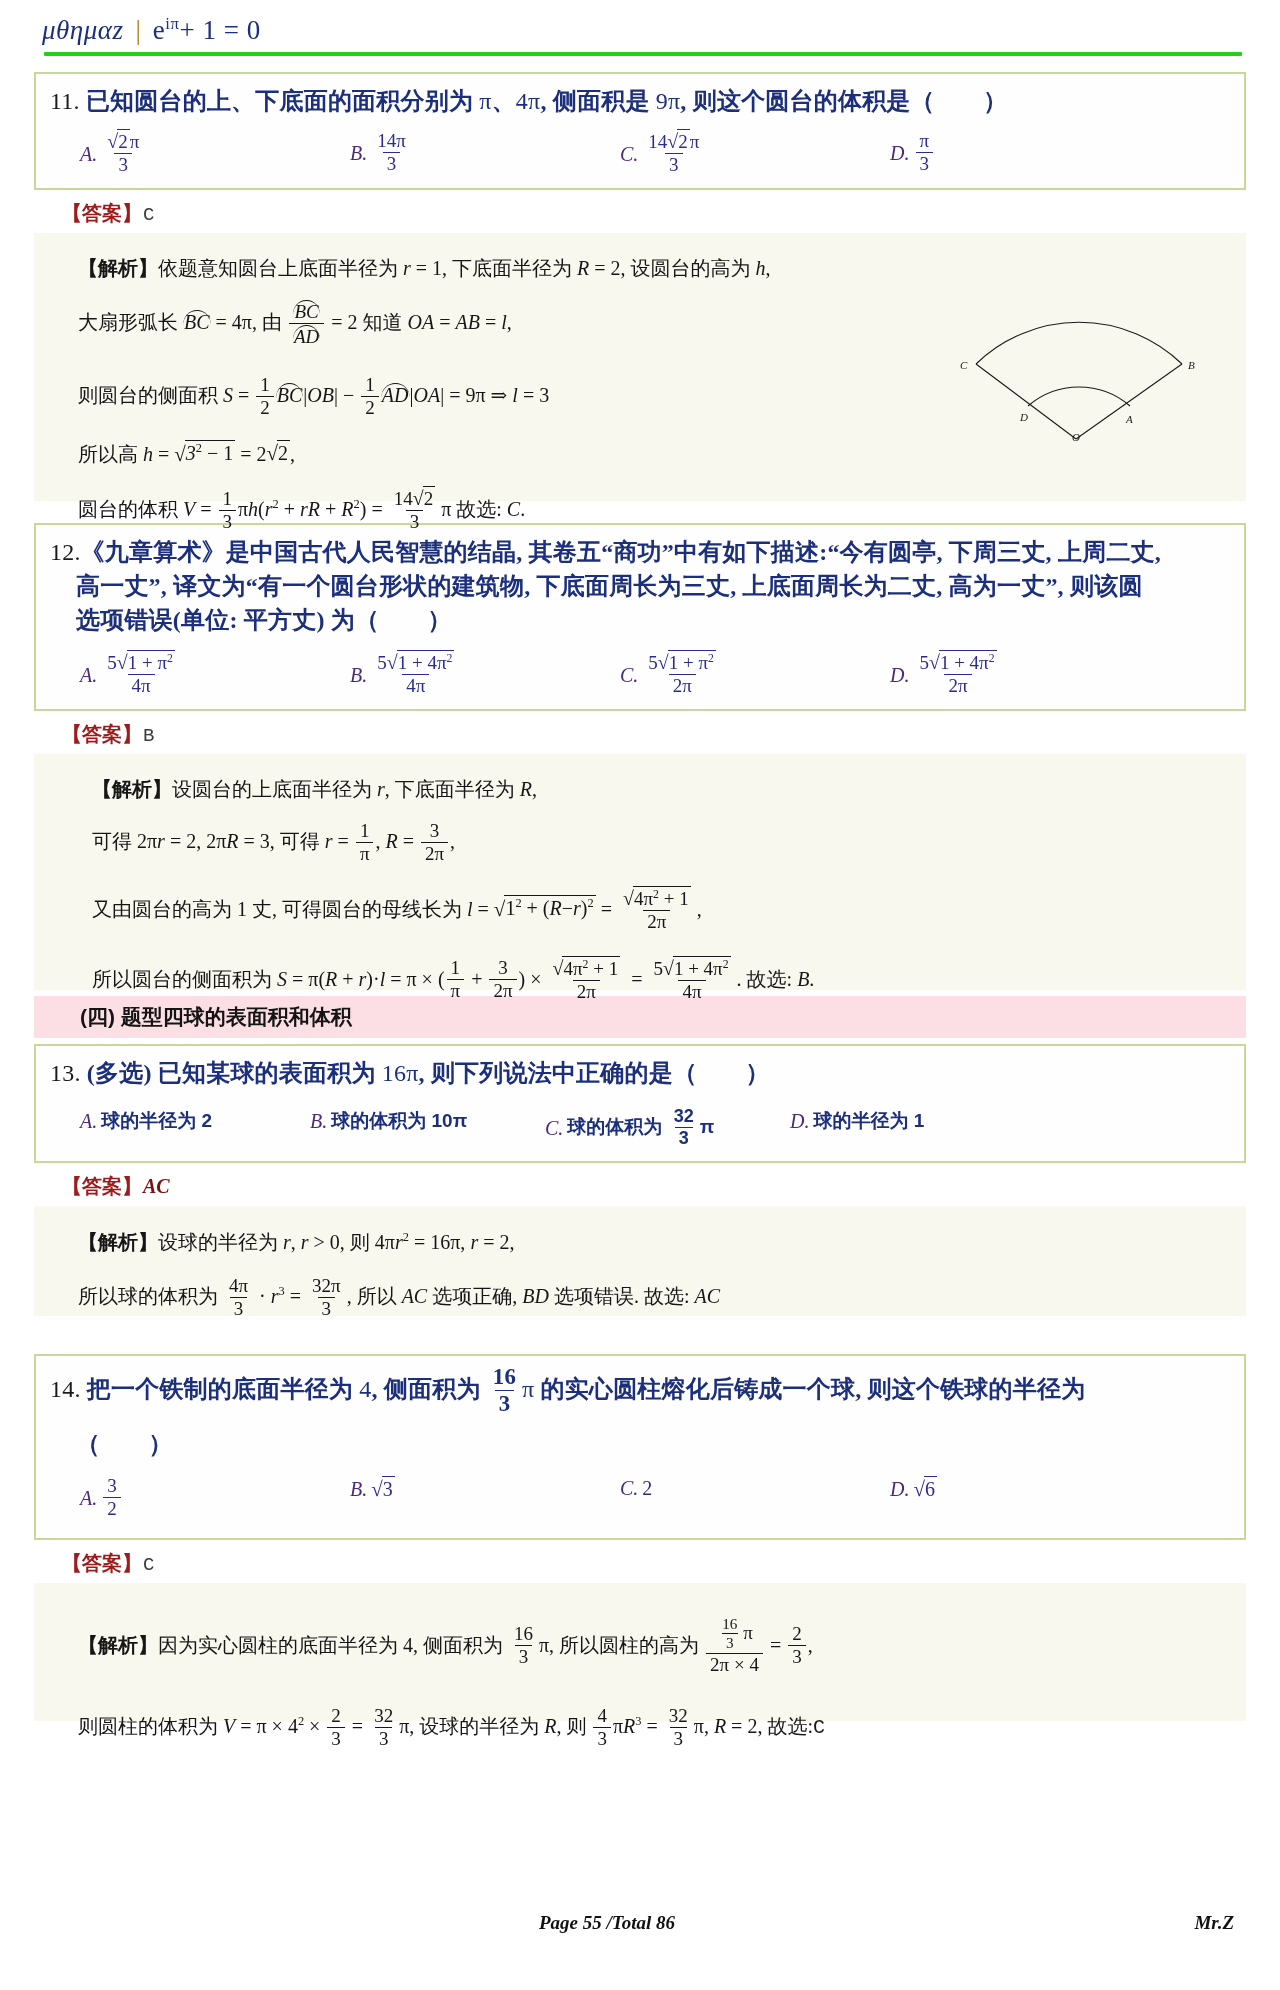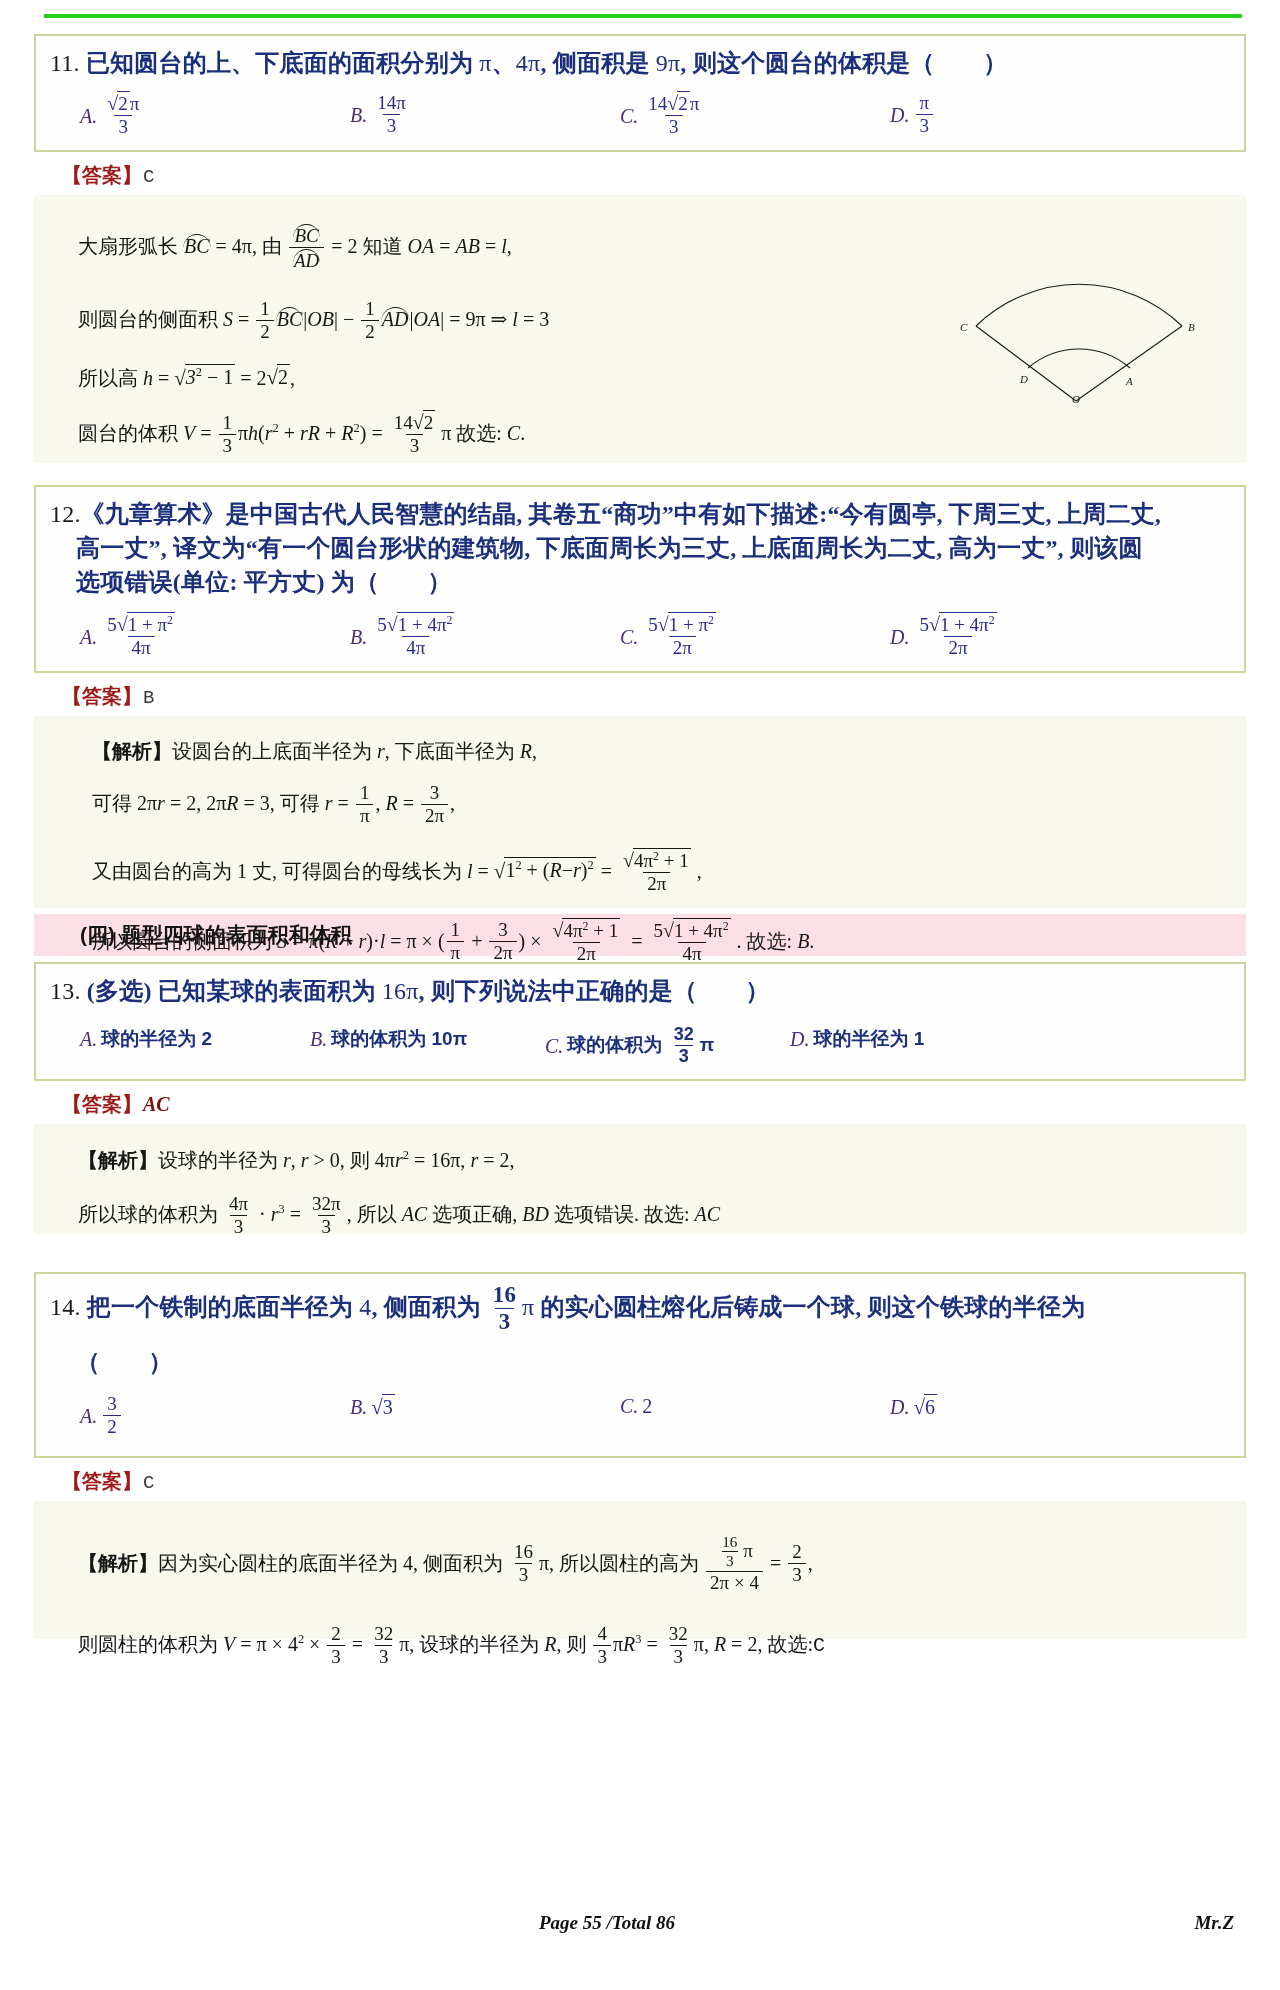--- a/index.html
+++ b/index.html
@@ -231,20 +231,25 @@
     width: 120px;
     text-align: right;
   }
 </style>
 </head>
 <body>
 
 <div class="page">
 
   <div class="header">
+    <div class="header-inner">
+      <span class="hdr-greek">μθημαz</span>
+      <span class="hdr-bar">|</span>
+      <span class="hdr-euler"><span>e</span><sup>iπ</sup><span>+ 1 = 0</span></span>
+    </div>
     <div class="header-rule"></div>
   </div>
 
   <div class="qbox">
     <div class="qtext">
       <span class="qnum">11.</span>
       <span>已知圆台的上、下底面的面积分别为 <span class="num">π</span>、<span class="num">4π</span>, 侧面积是 <span class="num">9π</span>, 则这个圆台的体积是（　　）</span>
     </div>
     <div class="opts">
       <div class="opt" style="width:270px;">
@@ -276,20 +281,23 @@
         </span>
       </div>
     </div>
   </div>
 
   <div class="ansline">
     <span>【答案】</span><span class="ans-val upright">C</span>
   </div>
 
   <div class="solbox" style="height:268px;">
+    <div class="sol-line">
+      <span style="font-family:'Liberation Sans',sans-serif;font-weight:bold;">【解析】</span>依题意知圆台上底面半径为 <span class="it">r</span> = 1, 下底面半径为 <span class="it">R</span> = 2, 设圆台的高为 <span class="it">h</span>,
+    </div>
     <div class="sol-line" style="padding-top:14px;padding-bottom:14px;">
       大扇形弧长 <span class="arc it">BC</span> = 4π, 由
       <span class="frac">
           <span class="n"><span class="arc it">BC</span></span>
           <span class="d"><span class="arc it">AD</span></span>
         </span>
       = 2 知道 <span class="it">OA</span> = <span class="it">AB</span> = <span class="it">l</span>,
     </div>
     <div class="sol-line" style="padding-top:14px;padding-bottom:12px;">
       则圆台的侧面积 <span class="it">S</span> =
@@ -371,21 +379,21 @@
           <span class="d">2π</span>
         </span>
       </div>
     </div>
   </div>
 
   <div class="ansline">
     <span>【答案】</span><span class="ans-val upright">B</span>
   </div>
 
-  <div class="solbox" style="height:192px;padding-left:28px;">
+  <div class="solbox" style="height:236px;padding-left:28px;">
     <div class="sol-line">
       <span style="font-family:'Liberation Sans',sans-serif;font-weight:bold;">【解析】</span>设圆台的上底面半径为 <span class="it">r</span>, 下底面半径为 <span class="it">R</span>,
     </div>
     <div class="sol-line" style="padding-top:14px;padding-bottom:12px;">
       可得 2π<span class="it">r</span> = 2, 2π<span class="it">R</span> = 3, 可得 <span class="it">r</span> =
       <span class="frac">
           <span class="n">1</span>
           <span class="d">π</span>
         </span>, <span class="it">R</span> =
       <span class="frac">

